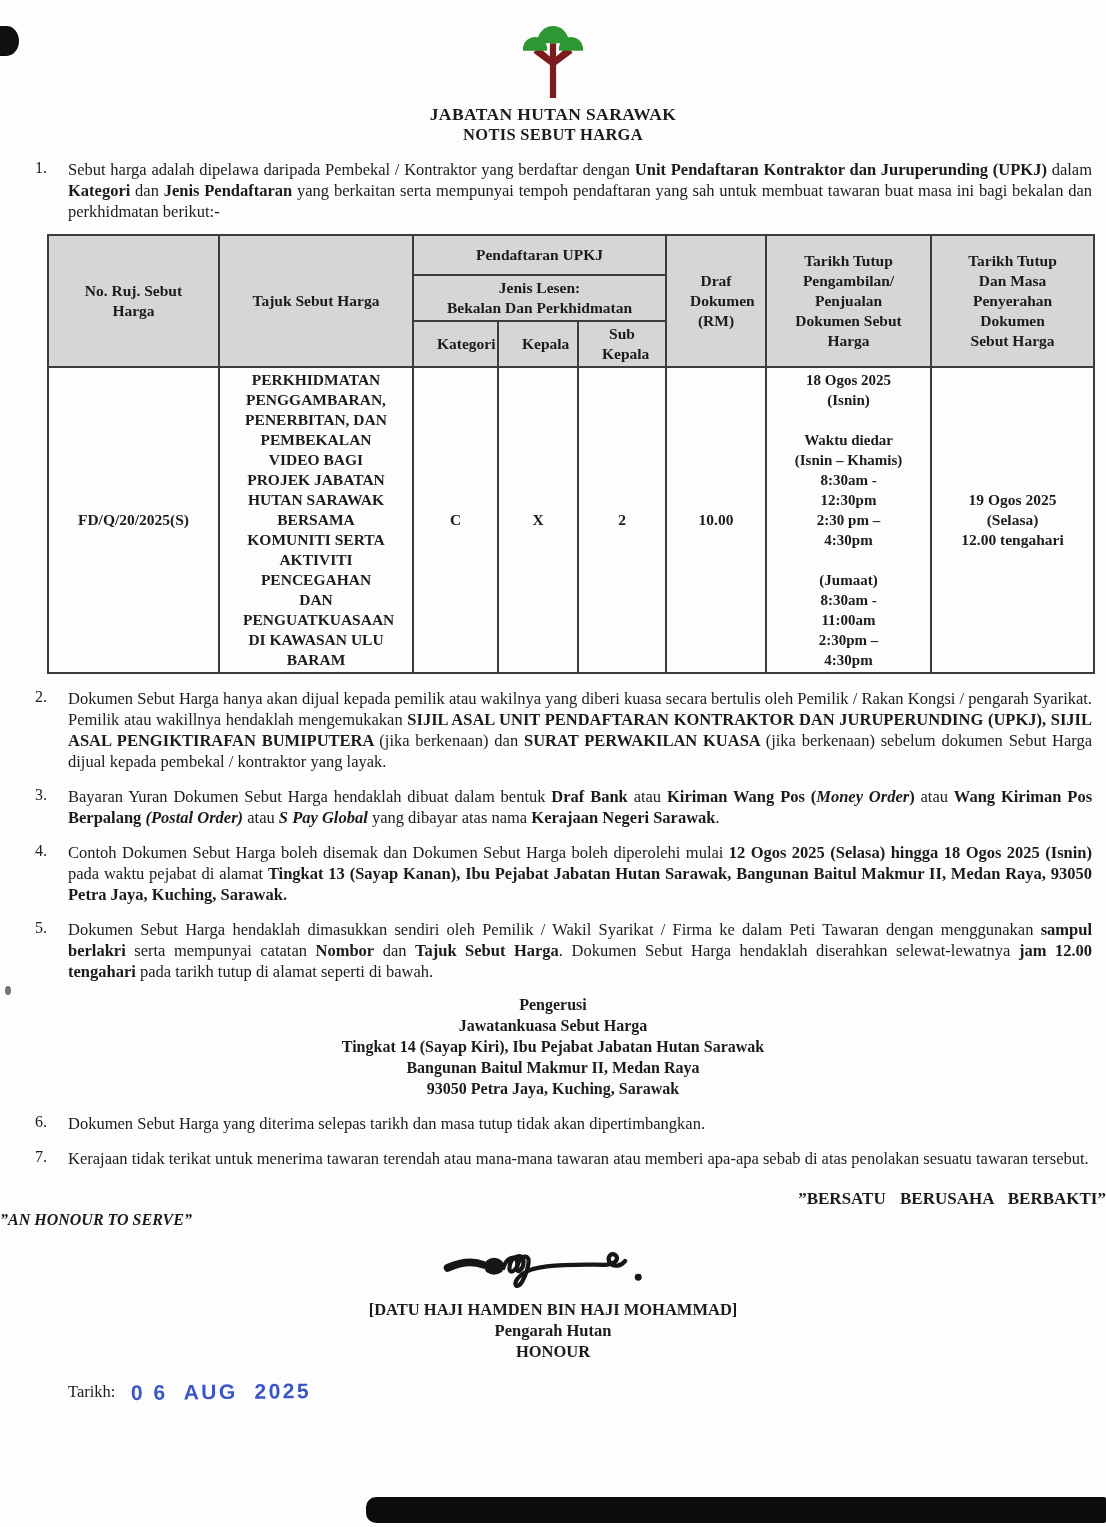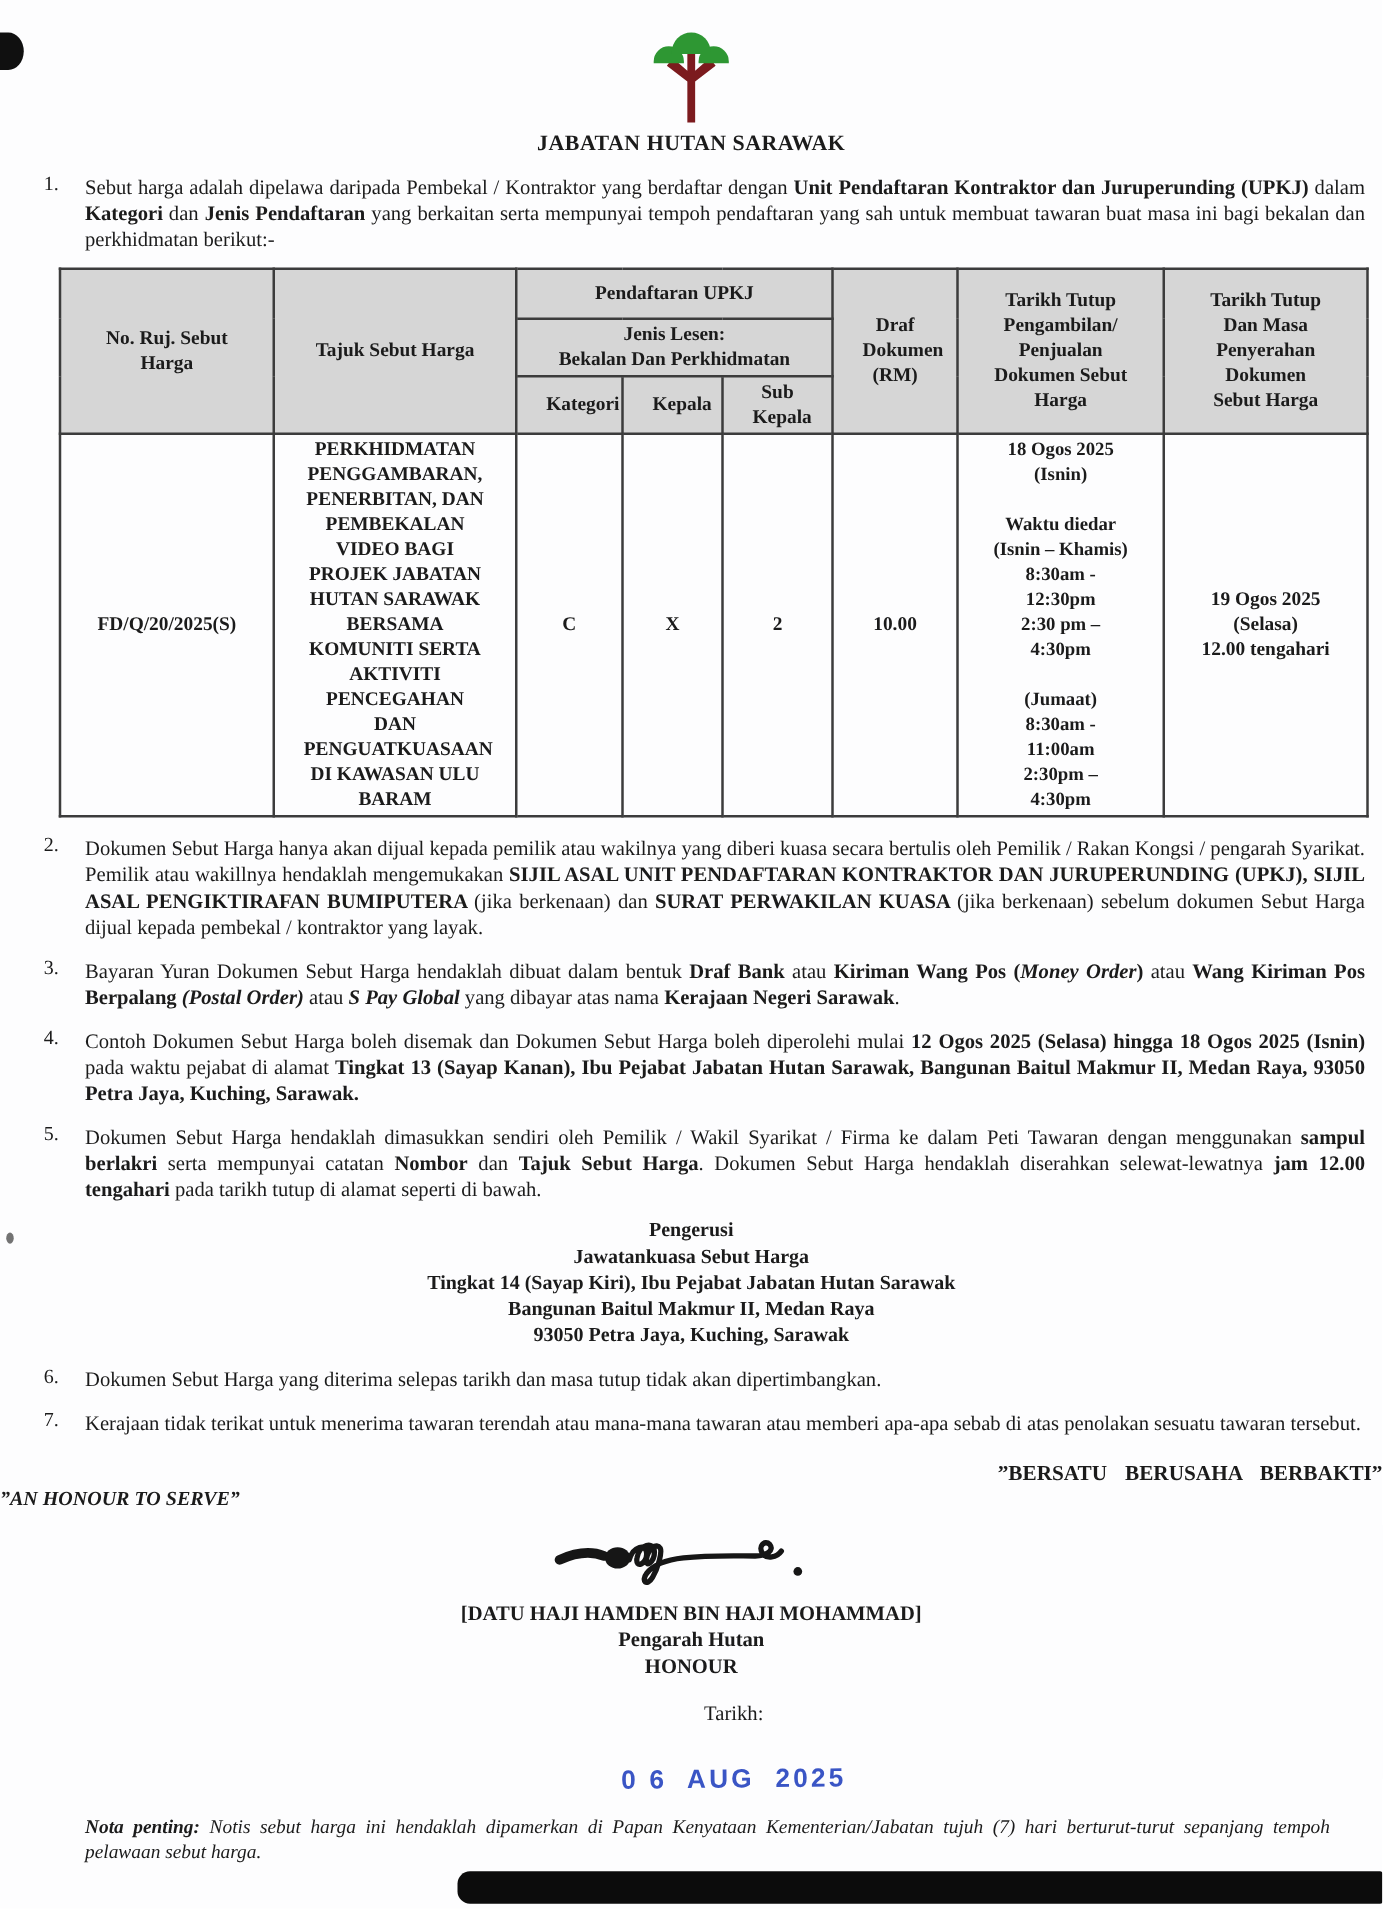--- a/index.html
+++ b/index.html
@@ -31,21 +31,21 @@
   .tender-table .r1{height:40px;} .tender-table .r2{height:42px;} .tender-table .r3{height:38px;}
   .tender-table .body-row td{height:290px;background:#fdfdfe;}
   .tender-table td.dates{font-size:15px;}
   
   .center-block{text-align:center;font-weight:bold;font-size:16px;line-height:21px;margin-top:12px;}
   .motto1{text-align:right;font-weight:bold;font-size:17px;word-spacing:10px;margin-top:20px;}
   .motto2{font-weight:bold;font-style:italic;font-size:16px;margin-top:2px;}
   .sig-wrap{text-align:center;margin-top:4px;}
   .sig-block{text-align:center;font-weight:bold;font-size:16.5px;line-height:21px;}
   
-  .date-row{margin:18px 0 0 68px;font-size:16.5px;display:flex;align-items:center;gap:31px;flex-direction:column;}
+  .date-row{margin:18px 0 0 68px;font-size:16.5px;display:flex;align-items:center;gap:16px;}
   .stamp{
     font-family:"Liberation Sans",sans-serif;font-weight:bold;font-size:21px;
     color:var(--stamp_blue,#3a55c5);letter-spacing:2.5px;white-space:pre;transform:rotate(-.6deg);
   }
   .note{margin:16px 42px 0 68px;font-size:15.5px;line-height:20px;text-align:justify;}
   .note .b{font-weight:bold;} .note .i{font-style:italic;}
   
   .artifact-corner{position:absolute;left:0;top:26px;width:19px;height:30px;background:#101010;border-radius:0 65% 65% 0 / 0 50% 50% 0;}
   .artifact-dot{position:absolute;left:5px;top:986px;width:6px;height:9px;background:#5a5a5a;border-radius:50%;opacity:.85;}
   .artifact-bar{position:absolute;left:366px;top:1497px;width:740px;height:26px;background:#0c0c0c;border-radius:10px 2px 2px 10px;}
@@ -60,20 +60,21 @@
   <div class="artifact-bar"></div>
 
   <div class="doc-header">
     <svg class="logo" width="64" height="78" viewBox="0 0 82 96" aria-hidden="true">
       <path fill="var(--trunk_maroon)" d="M37 94 V52 L16 36 L22 28 L37 41 V24 H45 V41 L60 28 L66 36 L45 52 V94 Z"></path>
       <path fill="var(--canopy_green)" d="M18 16 a15.5 15.5 0 0 1 15.5 15.5 v2 h-31 v-2 A15.5 15.5 0 0 1 18 16 Z"></path>
       <path fill="var(--canopy_green)" d="M64 16 a15.5 15.5 0 0 1 15.5 15.5 v2 h-31 v-2 A15.5 15.5 0 0 1 64 16 Z"></path>
       <path fill="var(--canopy_green)" d="M41 2 a20 20 0 0 1 20 20 v2 h-40 v-2 A20 20 0 0 1 41 2 Z"></path>
     </svg>
     <div class="org-title">JABATAN HUTAN SARAWAK</div>
+    <div class="doc-title">NOTIS SEBUT HARGA</div>
   </div>
 
   <div class="notice">
     <div class="num">1.</div>
     <div class="txt"><span>Sebut harga adalah dipelawa daripada Pembekal / Kontraktor yang berdaftar dengan </span><span class="b">Unit Pendaftaran Kontraktor dan Juruperunding (UPKJ)</span><span> dalam </span><span class="b">Kategori</span><span> dan </span><span class="b">Jenis Pendaftaran</span><span> yang berkaitan serta mempunyai tempoh pendaftaran yang sah untuk membuat tawaran buat masa ini bagi bekalan dan perkhidmatan berikut:-</span></div>
   </div>
 
   <table class="tender-table">
     <colgroup>
       <col style="width:171px">
@@ -208,15 +209,14 @@
     <div>[DATU HAJI HAMDEN BIN HAJI MOHAMMAD]</div>
     <div>Pengarah Hutan</div>
     <div>HONOUR</div>
   </div>
 
   <div class="date-row">
     <span>Tarikh:</span>
     <span class="stamp">0 6  AUG  2025</span>
   </div>
 
-  <div class="note"><span class="b i">Nota penting:</span><span class="i">  Notis sebut harga ini hendaklah dipamerkan di Papan Kenyataan Kementerian/Jabatan tujuh (7) hari berturut-turut sepanjang tempoh pelawaan sebut harga.</span></div>
 
 </div>
 
 </body></html>

